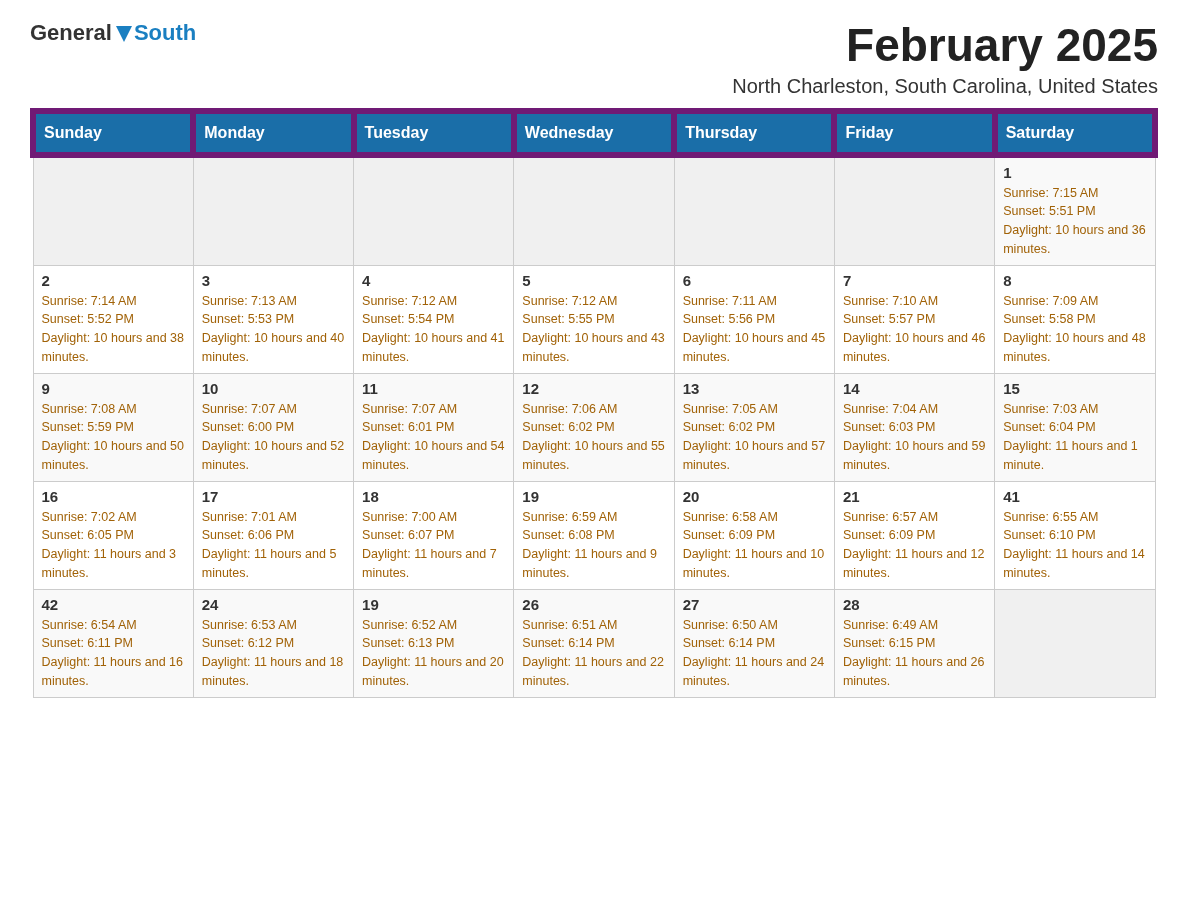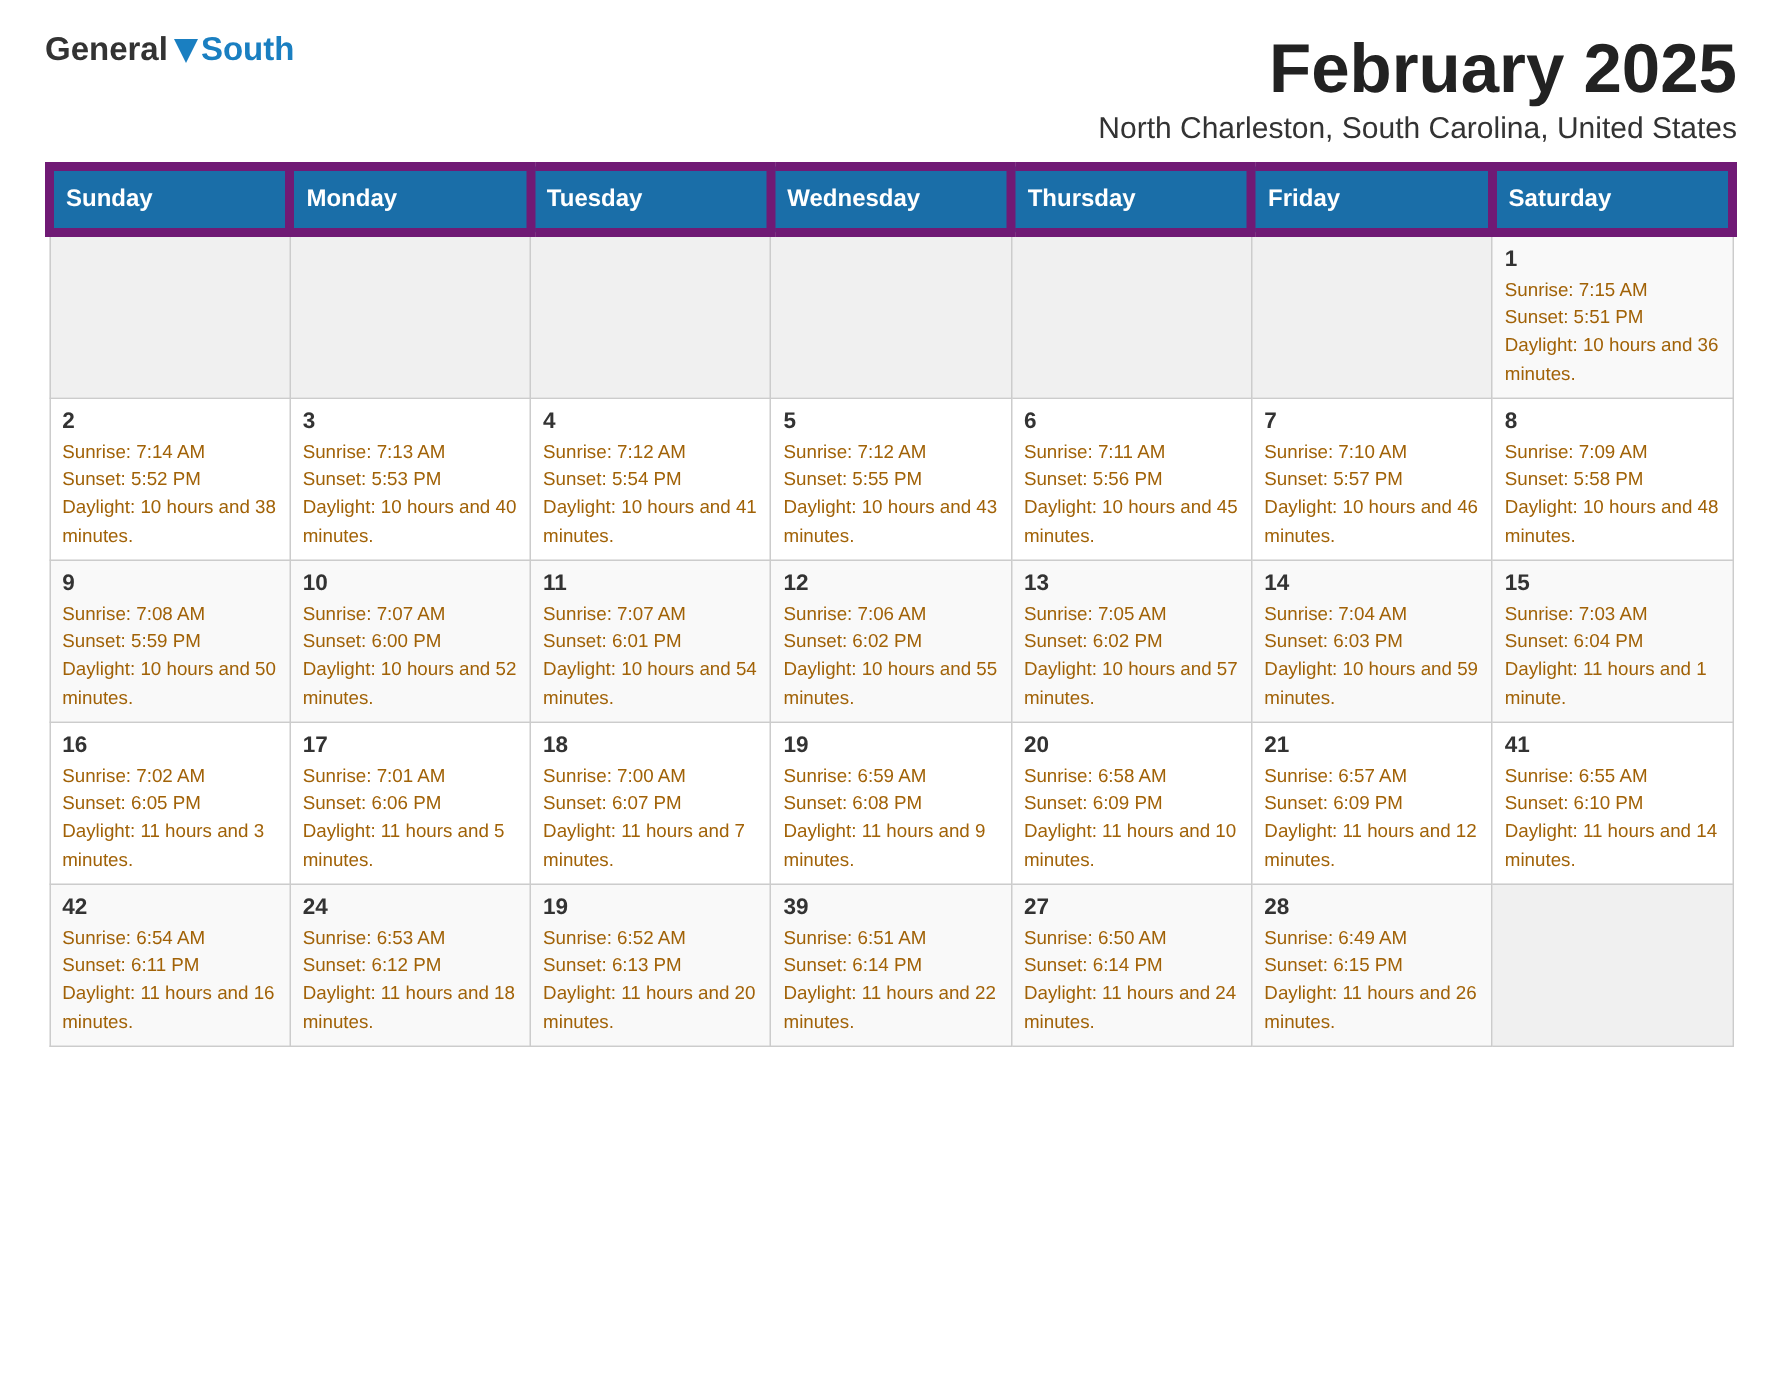--- a/index.html
+++ b/index.html
@@ -235,21 +235,21 @@
         </td>
         <td>
           <span class="day-number">24</span>
           <div class="day-info">Sunrise: 6:53 AM<br>Sunset: 6:12 PM<br>Daylight: 11 hours and 18 minutes.</div>
         </td>
         <td>
           <span class="day-number">19</span>
           <div class="day-info">Sunrise: 6:52 AM<br>Sunset: 6:13 PM<br>Daylight: 11 hours and 20 minutes.</div>
         </td>
         <td>
-          <span class="day-number">39</span>
+          <span class="day-number">26</span>
           <div class="day-info">Sunrise: 6:51 AM<br>Sunset: 6:14 PM<br>Daylight: 11 hours and 22 minutes.</div>
         </td>
         <td>
           <span class="day-number">27</span>
           <div class="day-info">Sunrise: 6:50 AM<br>Sunset: 6:14 PM<br>Daylight: 11 hours and 24 minutes.</div>
         </td>
         <td>
           <span class="day-number">28</span>
           <div class="day-info">Sunrise: 6:49 AM<br>Sunset: 6:15 PM<br>Daylight: 11 hours and 26 minutes.</div>
         </td>

